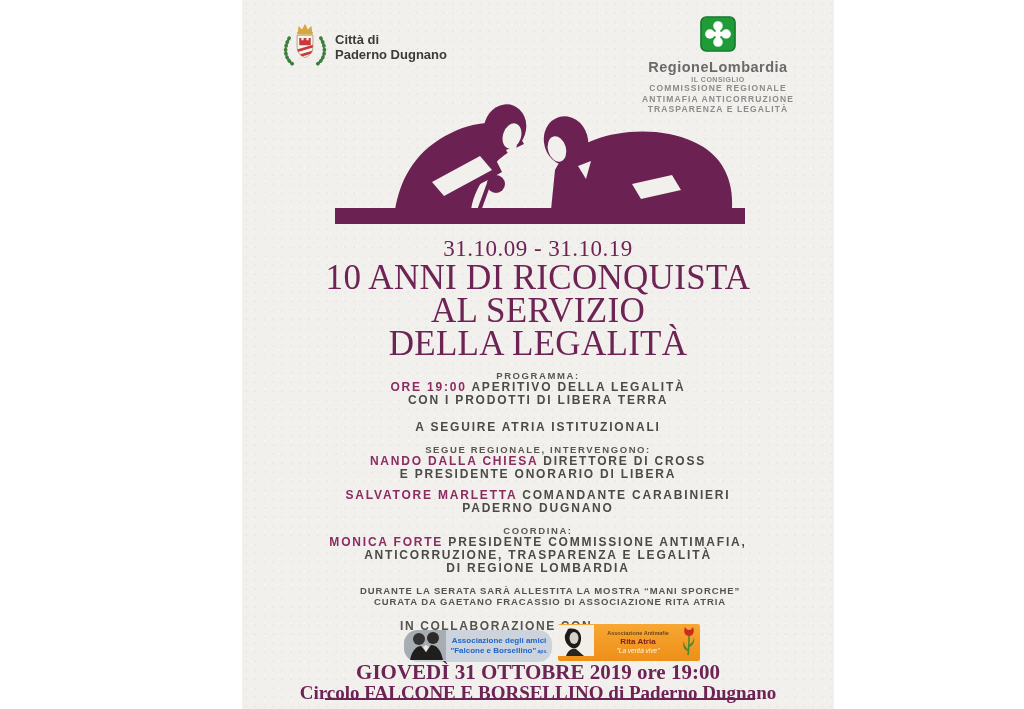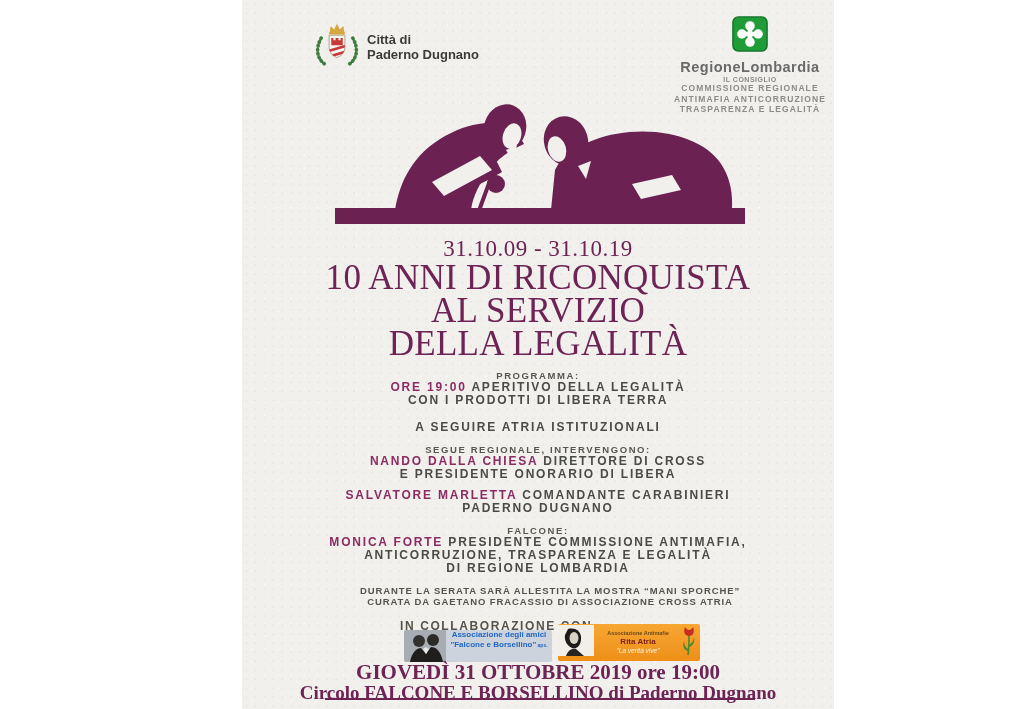--- a/index.html
+++ b/index.html
@@ -2,21 +2,21 @@
 <html><head>
 <meta charset="utf-8">
 <style>
   html,body{margin:0;padding:0;width:1024px;height:709px;overflow:hidden;background:#ffffff;
     font-family:"Liberation Sans",sans-serif;}
   .poster{position:absolute;left:242px;top:0;width:592px;height:709px;
     background-color:#f1f0ed;
     background-image:radial-gradient(#e8e7e3 1px,transparent 1px),radial-gradient(#f7f6f4 1px,transparent 1px);
     background-size:9px 9px,13px 13px;background-position:0 0,4px 6px;}
   
-  .hdr{position:relative;height:88px;margin-left:32px;}
+  .hdr{position:relative;height:88px;}
   .city{position:absolute;left:40px;top:15px;display:flex;align-items:center;gap:7px;}
   .city-name{font-weight:bold;color:#3b3b39;font-size:13px;line-height:1.12;}
   .region{position:absolute;left:378px;top:16px;width:196px;text-align:center;}
   .region-logo{display:block;margin:0 auto 3px auto;}
   .region-name{font-weight:bold;color:#6a6a6a;font-size:14.5px;letter-spacing:.5px;}
   .region-sub1{color:#8a8a8a;font-size:7px;font-weight:bold;letter-spacing:.5px;margin-top:1px;}
   .region-sub{color:#8b8b8b;font-size:8.5px;font-weight:bold;letter-spacing:1.1px;line-height:1.25;}
   
   .duotone{position:absolute;left:58px;top:86px;}
   
@@ -28,21 +28,21 @@
   .prog{position:absolute;left:0;top:370px;width:100%;text-align:center;color:#4a4a47;}
   .sm{font-size:9.5px;font-weight:bold;letter-spacing:1.6px;color:#58564f;}
   .ln{font-size:12px;font-weight:bold;letter-spacing:1.8px;line-height:1.08;}
   .pu{color:#8c2b62;}
   .gap6{height:6px;}.gap8{height:8px;}.gap10{height:10px;}
   .mostra{font-size:9.5px;font-weight:bold;letter-spacing:.9px;color:#55534c;line-height:1.18;padding-left:24px;}
   
   .collab-label{position:absolute;left:158px;top:619px;font-size:12px;font-weight:bold;
     letter-spacing:1.6px;color:#55534c;}
   .logo-fb{position:absolute;left:162px;top:630px;width:148px;height:32px;background:#ccd3dc;
-    border-radius:2px;display:flex;overflow:hidden;}
+    border-radius:14px;display:flex;align-items:center;overflow:hidden;}
   .logo-fb-txt{flex:1;text-align:center;color:#2166c6;font-weight:bold;font-size:8px;line-height:1.2;}
   .logo-fb-txt .aps{font-size:5px;}
   .logo-ra{position:absolute;left:316px;top:624px;width:142px;height:37px;
     background:linear-gradient(#f7a733,#ee8f18);border-radius:2px;display:flex;align-items:center;overflow:hidden;}
   .logo-ra-txt{flex:1;text-align:center;line-height:1.25;}
   .ra1{font-size:5.5px;font-weight:bold;color:#6b4716;}
   .ra2{font-size:8px;font-weight:bold;color:#7c1f1f;}
   .ra3{font-size:6.5px;font-style:italic;color:#fdf4df;}
   
   .footer{position:absolute;left:0;top:661px;width:100%;text-align:center;
@@ -145,27 +145,27 @@
     <div class="gap6"></div>
     <div class="ln">A SEGUIRE ATRIA ISTITUZIONALI</div>
     <div class="gap10"></div>
     <div class="sm">SEGUE REGIONALE, INTERVENGONO:</div>
     <div class="ln"><span class="pu">NANDO DALLA CHIESA</span><span> DIRETTORE DI CROSS</span></div>
     <div class="ln">E PRESIDENTE ONORARIO DI LIBERA</div>
     <div class="gap8"></div>
     <div class="ln"><span class="pu">SALVATORE MARLETTA</span><span> COMANDANTE CARABINIERI</span></div>
     <div class="ln">PADERNO DUGNANO</div>
     <div class="gap10"></div>
-    <div class="sm">FALCONE:</div>
+    <div class="sm">COORDINA:</div>
     <div class="ln"><span class="pu">MONICA FORTE</span><span> PRESIDENTE COMMISSIONE ANTIMAFIA,</span></div>
     <div class="ln">ANTICORRUZIONE, TRASPARENZA E LEGALITÀ</div>
     <div class="ln">DI REGIONE LOMBARDIA</div>
     <div class="gap10"></div>
     <div class="mostra">DURANTE LA SERATA SARÀ ALLESTITA LA MOSTRA “MANI SPORCHE”</div>
-    <div class="mostra">CURATA DA GAETANO FRACASSIO DI ASSOCIAZIONE CROSS ATRIA</div>
+    <div class="mostra">CURATA DA GAETANO FRACASSIO DI ASSOCIAZIONE RITA ATRIA</div>
   </div>
 
   <div class="collab-label">IN COLLABORAZIONE CON</div>
 
   <div class="logo-fb">
     <span>
       <svg width="42" height="32" viewBox="0 0 42 32">
         <rect width="42" height="32" fill="#a8adb4"></rect>
         <circle cx="15" cy="11" r="6" fill="#33322f"></circle>
           <circle cx="29" cy="10" r="6" fill="#2c2b28"></circle>

